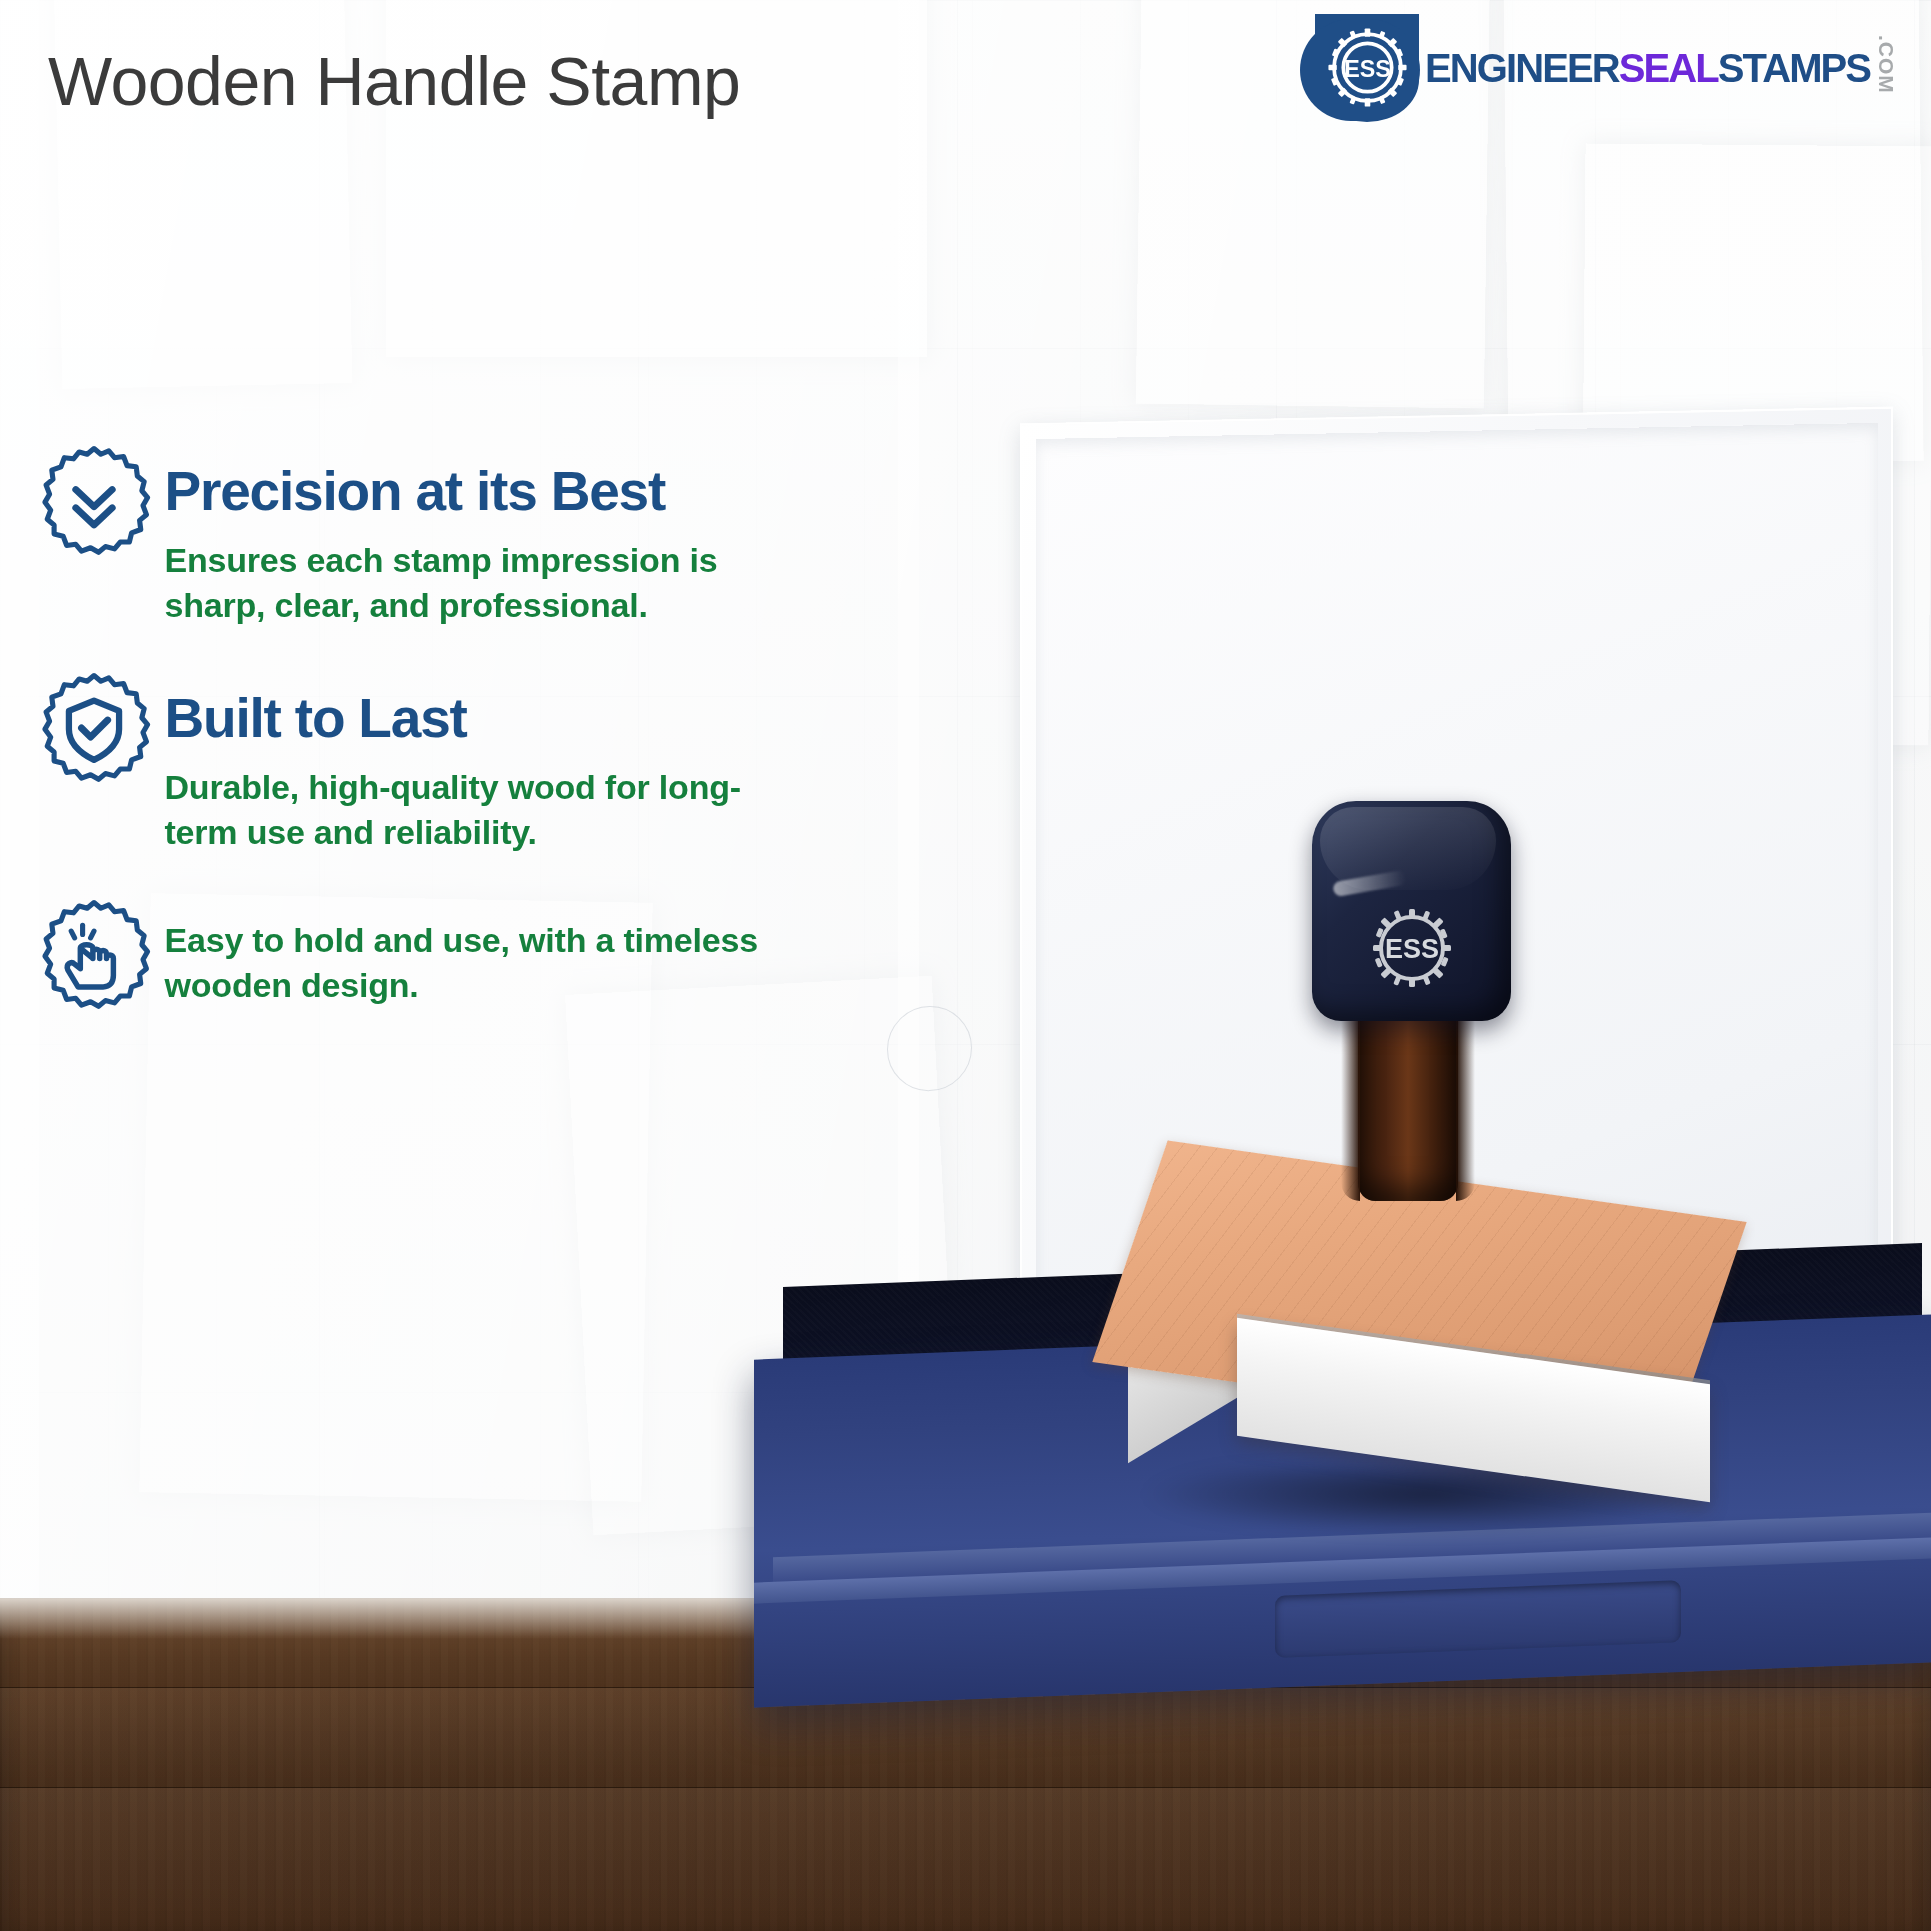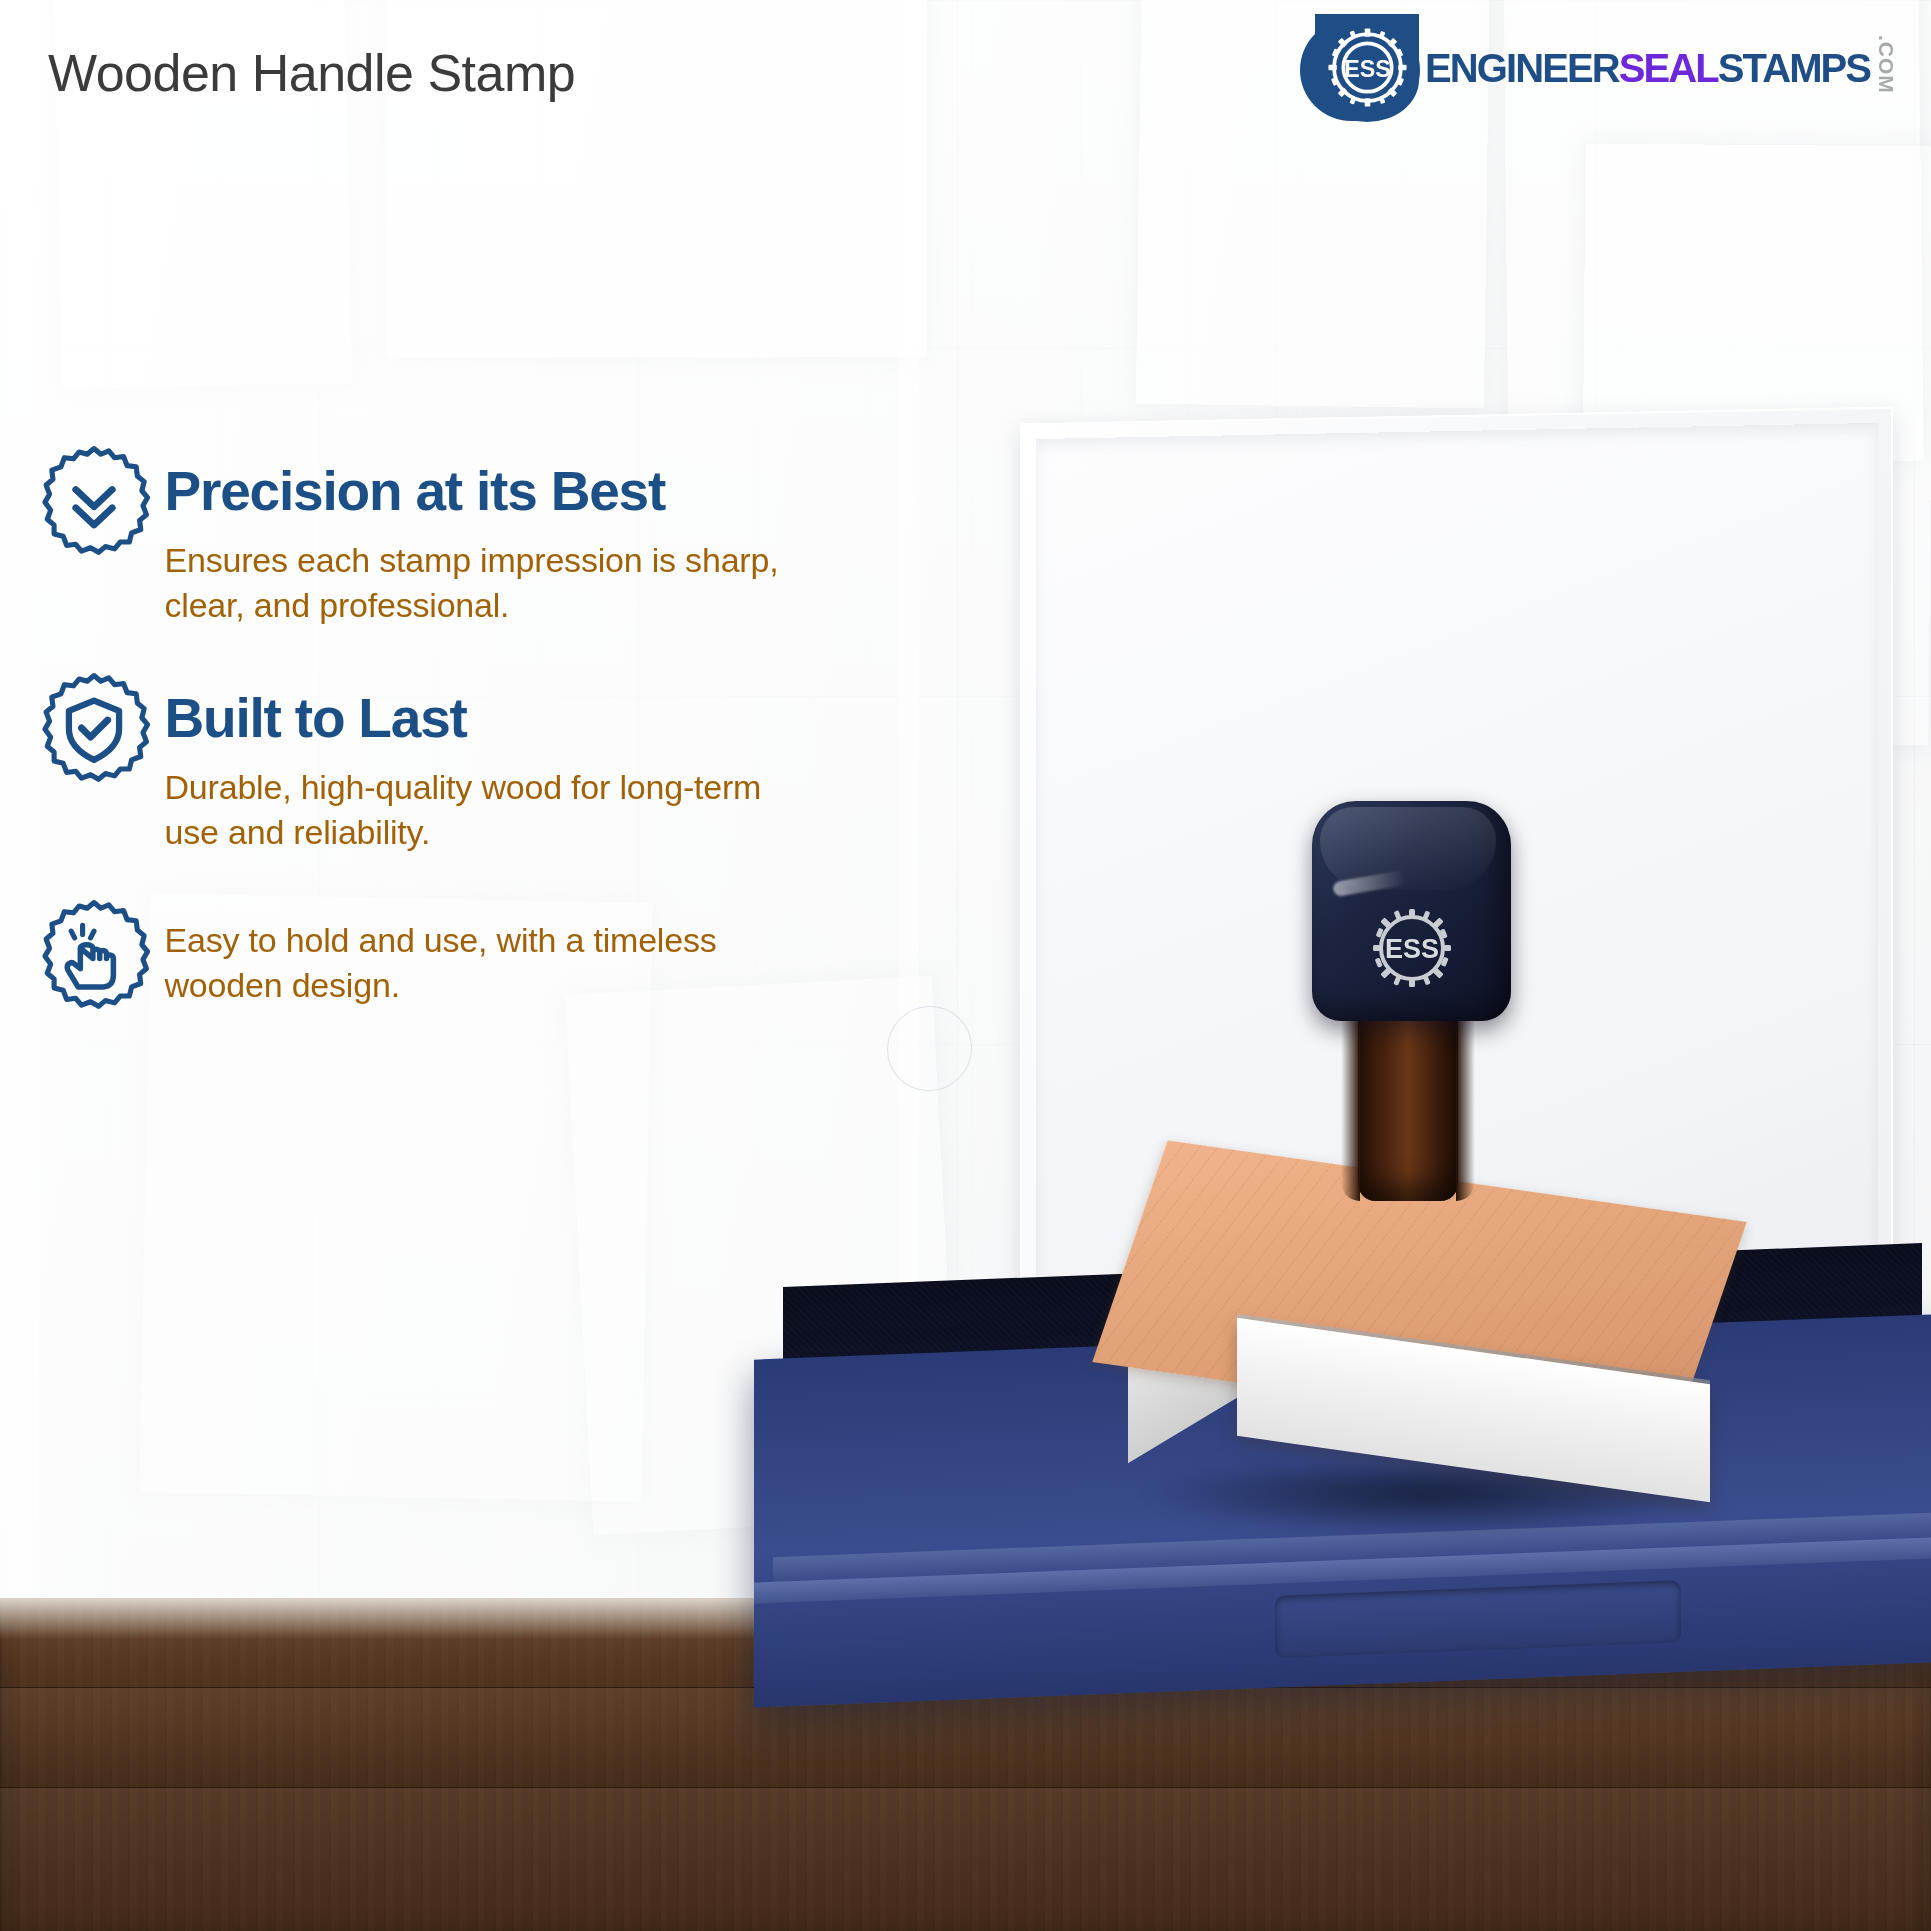--- a/index.html
+++ b/index.html
@@ -48,21 +48,21 @@
   .plank{position:absolute;left:0;width:1931px;
     border-top:1.9px solid rgba(26,14,6,.55);
     background:linear-gradient(180deg,rgba(255,255,255,.045),rgba(0,0,0,.10));}
   .grain{position:absolute;left:0;top:0;width:1931px;height:333px;opacity:.30;
     background-image:repeating-linear-gradient(90deg,rgba(0,0,0,.13) 0 1.9px,rgba(255,255,255,.05) 1.9px 8.7px,rgba(0,0,0,.04) 8.7px 18.3px);}
   .floor-fade{position:absolute;left:0;top:1598px;width:1931px;height:41px;
     background:linear-gradient(180deg,rgba(236,230,222,.9),rgba(107,69,39,0));}
 
   
   .headline{position:absolute;left:48px;top:46px;}
-  .headline .sub{font-size:52px;font-weight:300;color:#3b3b3b;letter-spacing:-0.5px;
+  .headline .sub{font-size:68px;font-weight:300;color:#3b3b3b;letter-spacing:-0.5px;
     line-height:1.05;white-space:nowrap;}
   .headline .big{font-size:120px;font-weight:700;color:#1c4f86;letter-spacing:-1.9px;
     line-height:1.0;margin-top:17.4px;white-space:nowrap;}
 
   
   .logo{position:absolute;right:33px;top:13.5px;display:flex;align-items:center;gap:0px;}
   .logo-badge{width:104px;height:108px;position:relative;flex:0 0 auto;}
   .logo-badge .shape{position:absolute;left:0;top:0;width:104px;height:108px;
     background:#1f4e87;border-radius:0 0 52px 52px / 0 0 42px 42px;}
   .logo-badge .shape:before{content:"";position:absolute;left:-15.4px;top:5.8px;width:120px;height:102px;
@@ -75,21 +75,21 @@
   .logo-dotcom{color:#a7aaac;font-size:21px;font-weight:700;letter-spacing:1px;
     writing-mode:vertical-rl;margin-left:3.9px;margin-bottom:5.8px;}
 
   
   .features{position:absolute;left:37px;top:452px;width:869px;}
   .feature{display:flex;align-items:flex-start;margin-bottom:50px;}
   .feat-icon{flex:0 0 auto;width:114px;height:114px;margin-top:-7.7px;margin-right:13.5px;}
   .feat-body{flex:1 1 auto;padding-top:11.6px;}
   .feat-title{font-size:55px;font-weight:700;color:#1c4f86;letter-spacing:-1.2px;
     line-height:1.0;margin:0 0 19.3px 0;white-space:nowrap;}
-  .feat-desc{font-size:34px;font-weight:400;color:#a16207;line-height:1.34;
+  .feat-desc{font-size:34px;font-weight:700;color:#15803d;line-height:1.34;
     max-width:637px;letter-spacing:-0.2px;}
 
   
   .product{position:absolute;left:966px;top:415px;width:966px;height:1255px;}
 
   .box-lid{position:absolute;left:54px;top:0px;width:869px;height:1023px;
     background:linear-gradient(115deg,#ffffff 0%,#f7f8fa 40%,#eef0f4 100%);
     transform:skewY(-1.1deg);
     box-shadow:0 5.8px 21px rgba(120,130,145,.22);
     border:2.9px solid #ffffff;}

